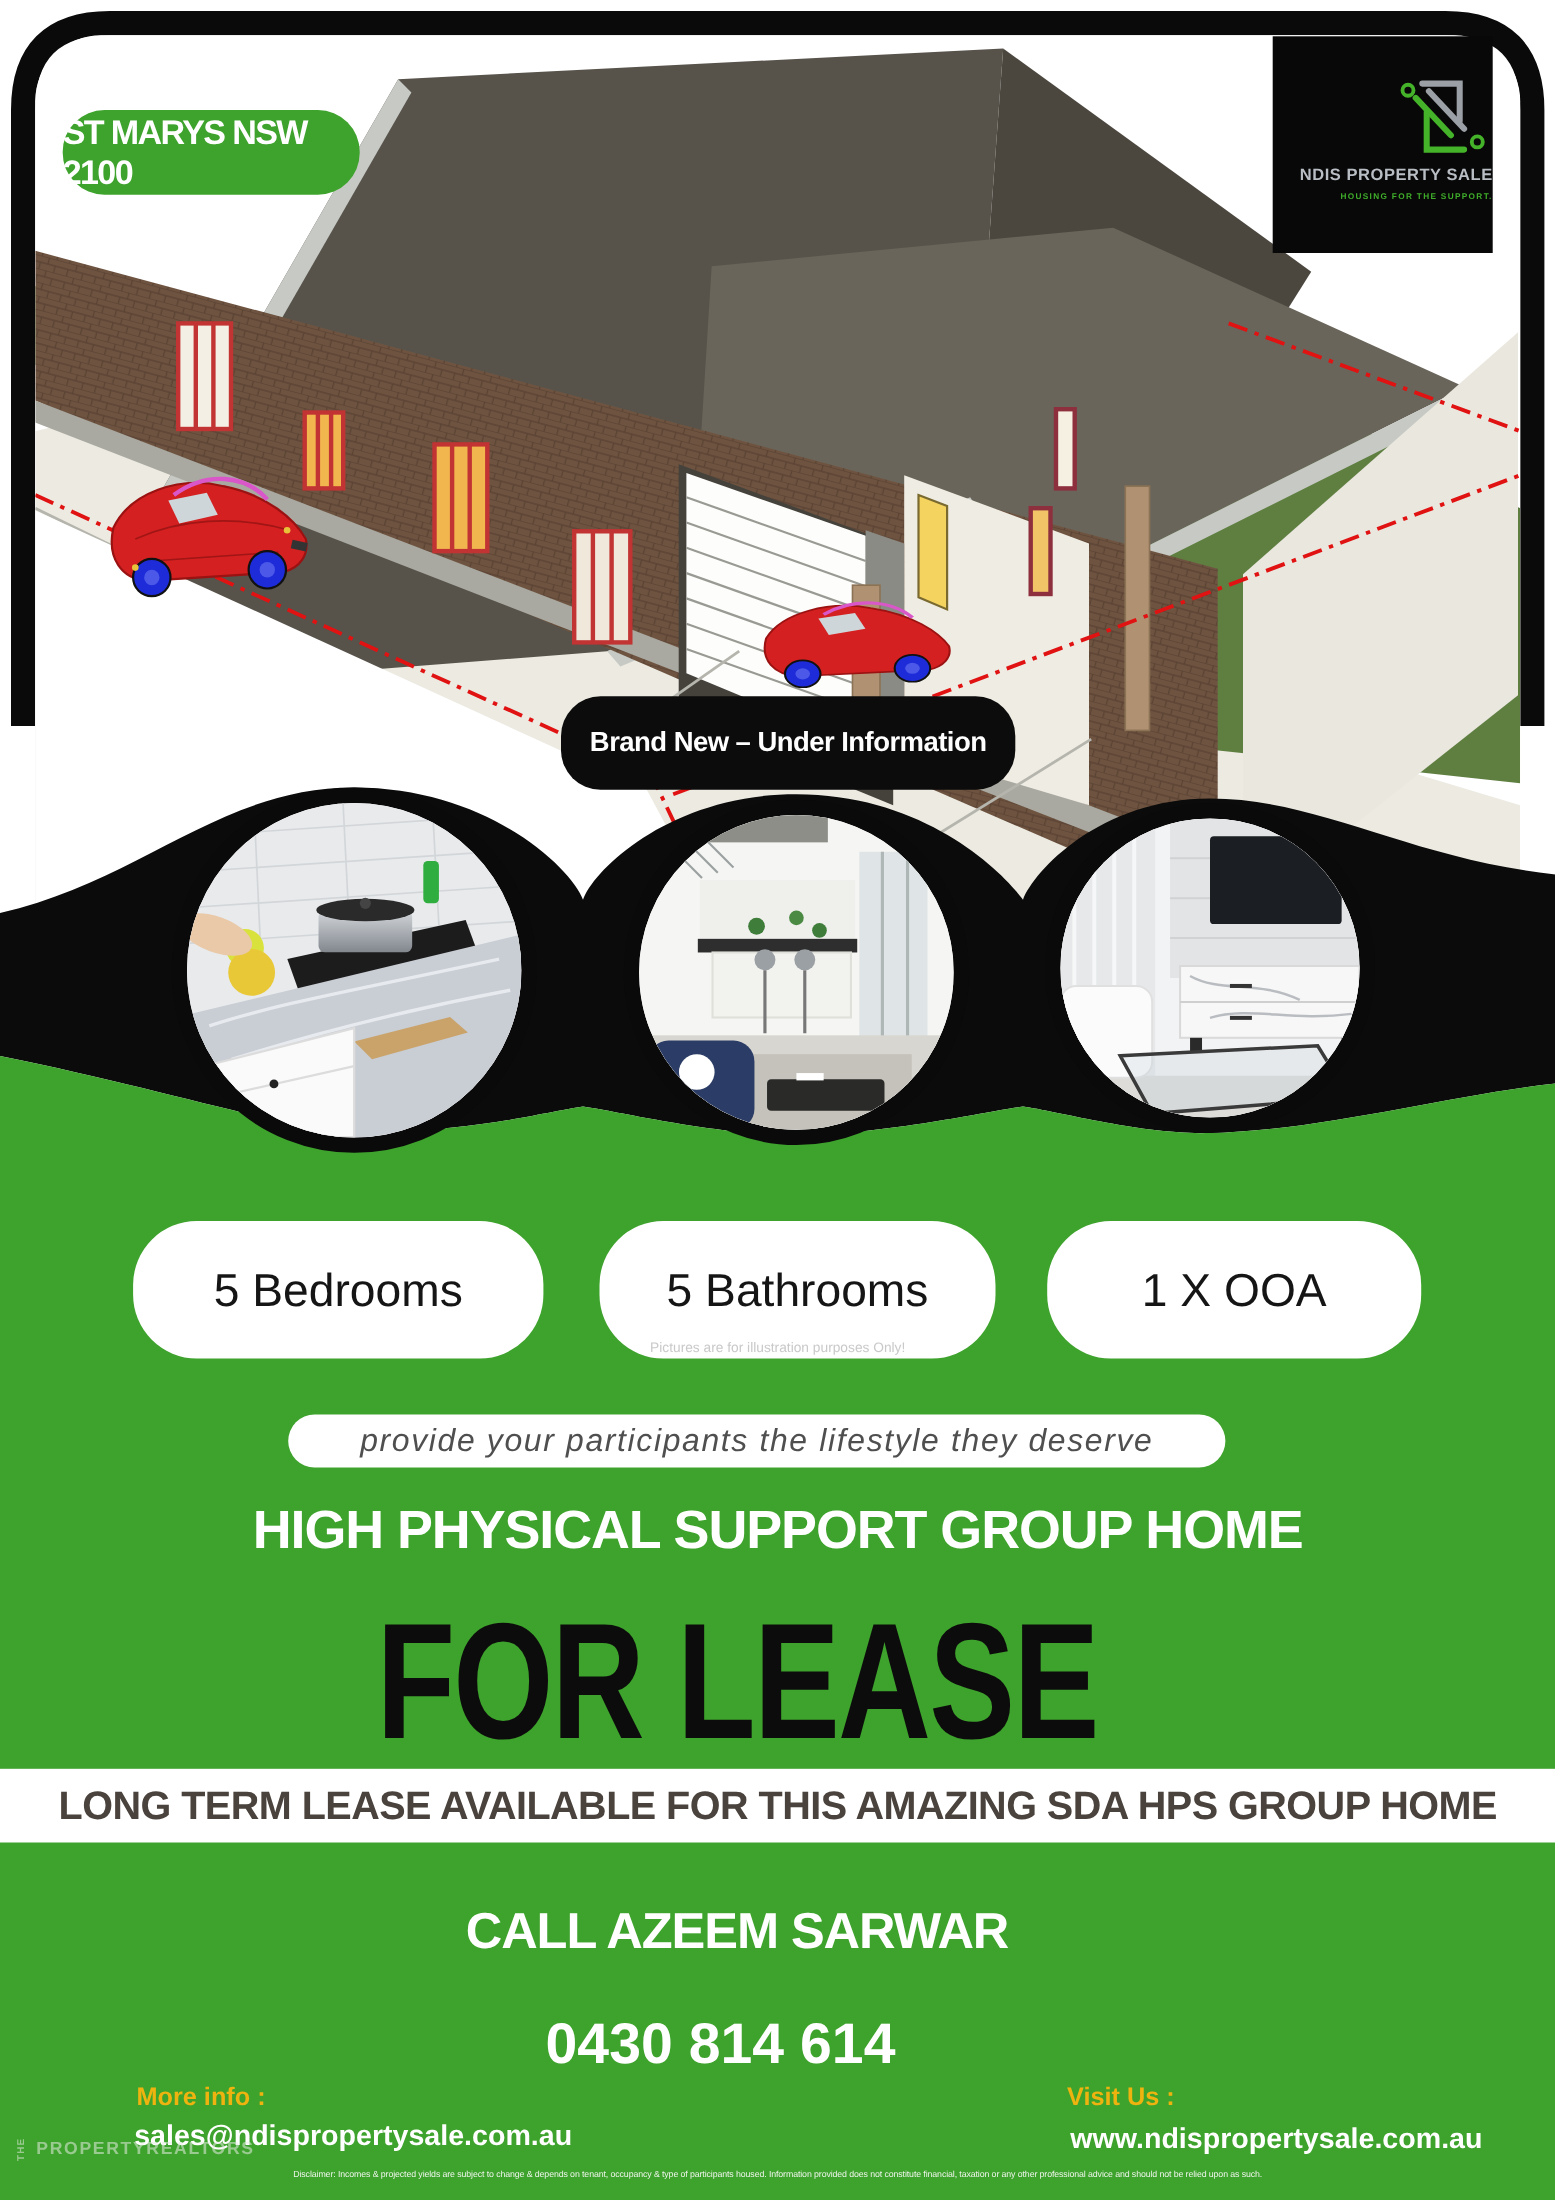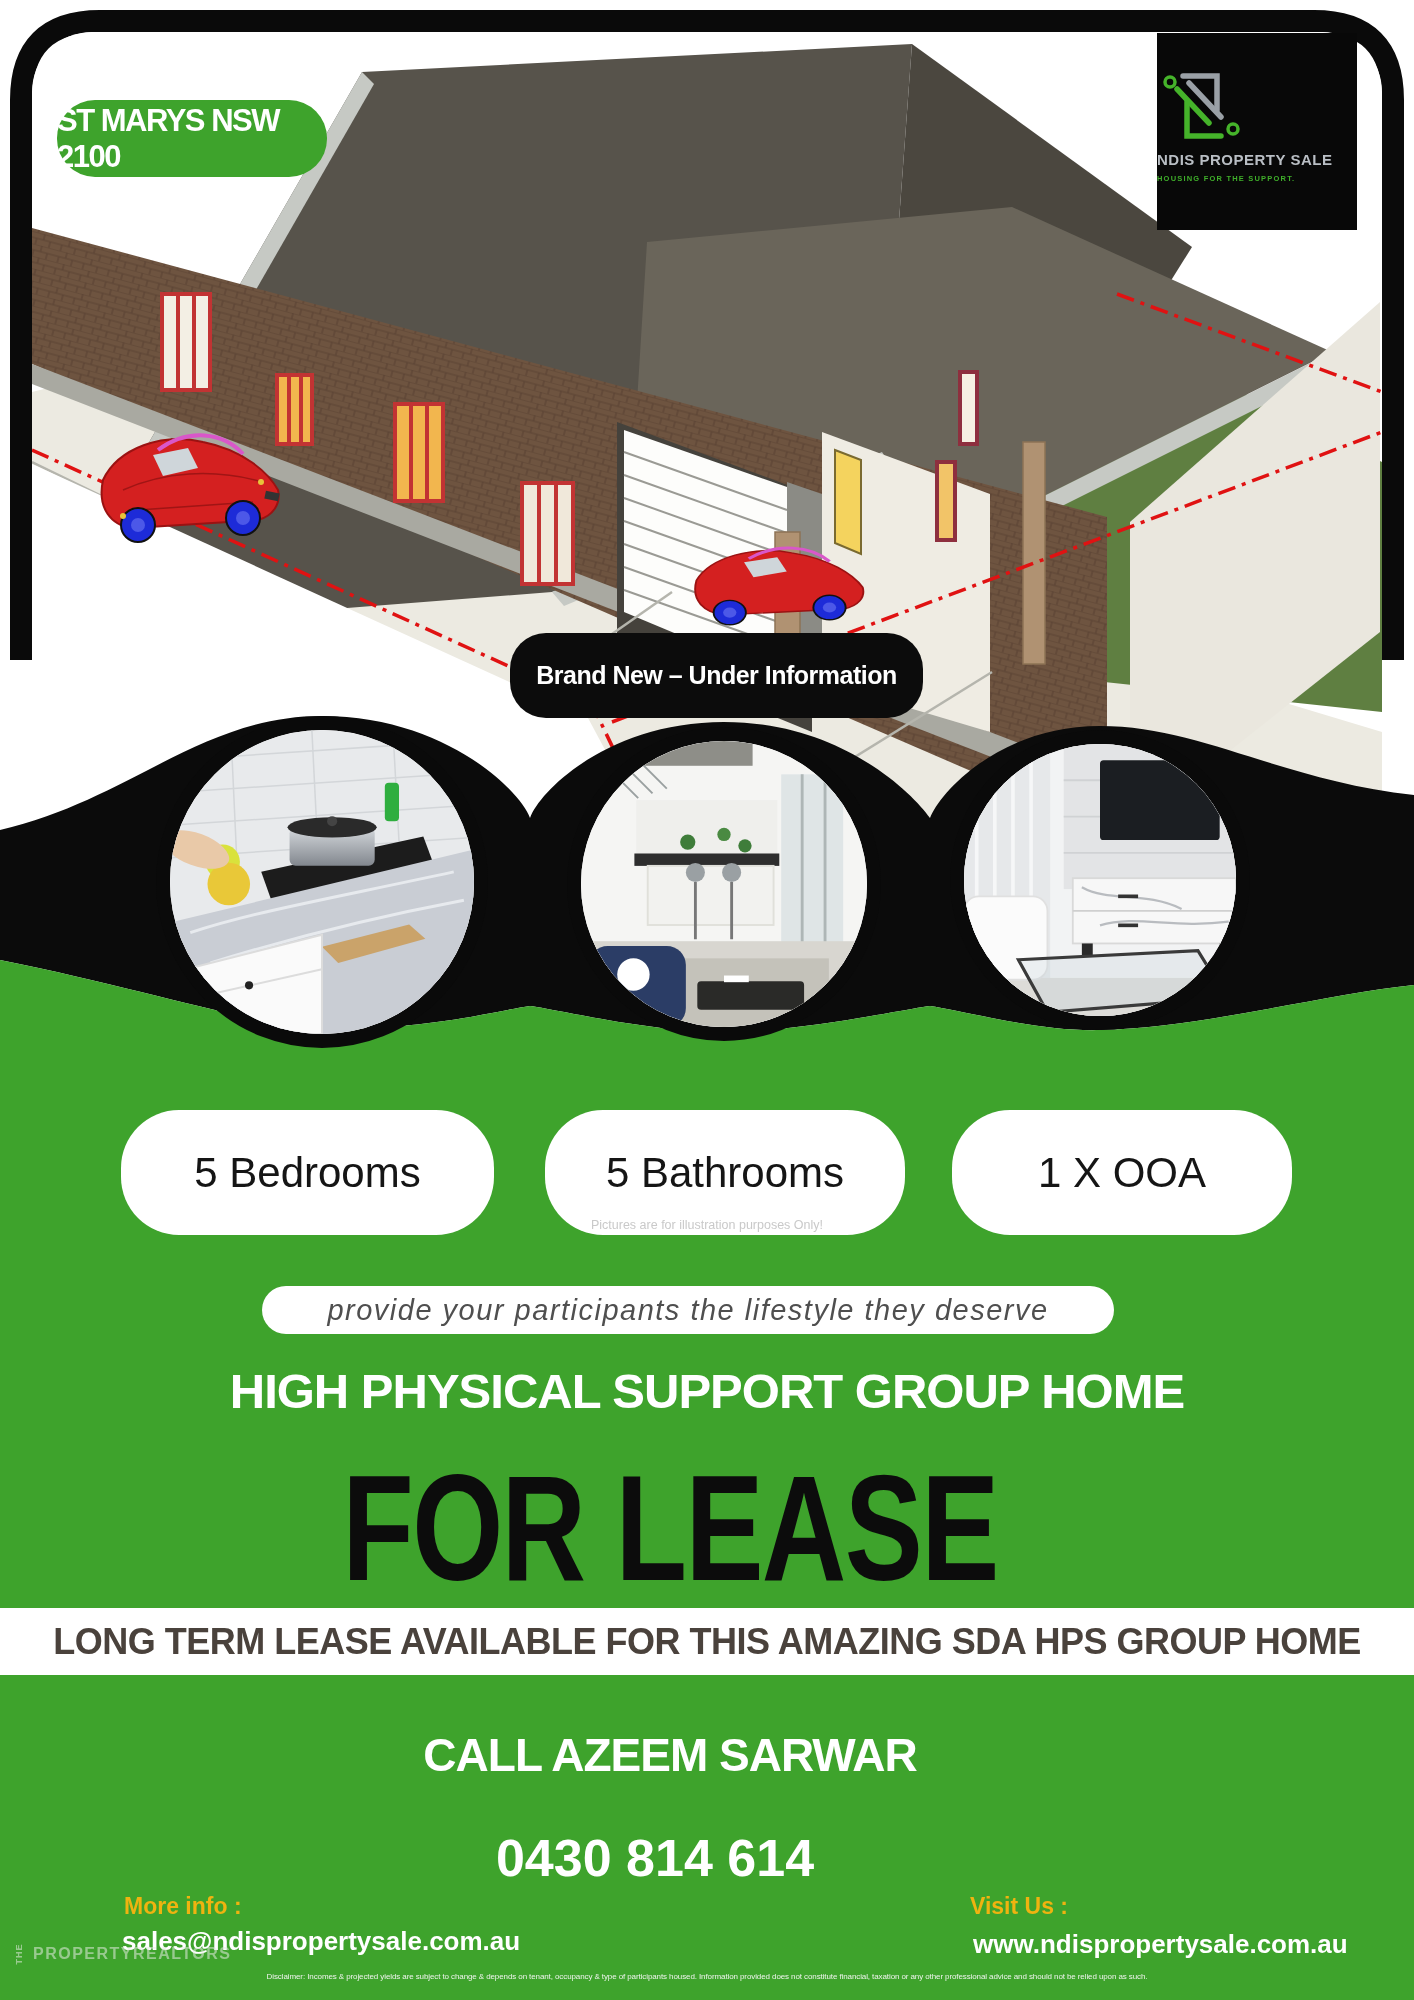--- a/index.html
+++ b/index.html
@@ -10,21 +10,21 @@
   
   .frame-svg{left:0;top:0;z-index:1;}
   
   .scene{left:32px;top:32px;width:1350px;height:798px;background:#fff;
          border-radius:60px 60px 0 0;overflow:hidden;z-index:3;}
   
   .loc-badge{left:57px;top:100px;width:270px;height:77px;background:#3EA32C;border-radius:38px;
              display:flex;align-items:center;justify-content:center;z-index:6;}
   .loc-badge span{color:#fff;font-weight:bold;font-size:31px;letter-spacing:-1.5px;}
   .logo-box{left:1157px;top:33px;width:200px;height:197px;background:#080808;z-index:6;
-            display:flex;flex-direction:column;align-items:flex-start;}
+            display:flex;flex-direction:column;align-items:flex-end;}
   .logo-mark{margin-top:38px;}
   .logo-name{color:#b9bec4;font-weight:bold;font-size:15px;letter-spacing:.5px;margin-top:10px;}
   .logo-tag{color:#3fae2a;font-weight:bold;font-size:7.5px;letter-spacing:1.2px;margin-top:6px;}
   .brand-pill{left:510px;top:633px;width:413px;height:85px;background:#0c0c0c;border-radius:36px;
               display:flex;align-items:center;justify-content:center;z-index:6;}
   .brand-pill span{color:#fff;font-weight:bold;font-size:25px;letter-spacing:-.5px;}
   
   .wave-svg{left:0;top:640px;z-index:4;}
   .green-body{left:0;top:1169px;width:1414px;height:831px;background:#3EA32C;z-index:2;}
   .white-band{left:0;top:1608px;width:1414px;height:67px;background:#fff;z-index:5;

